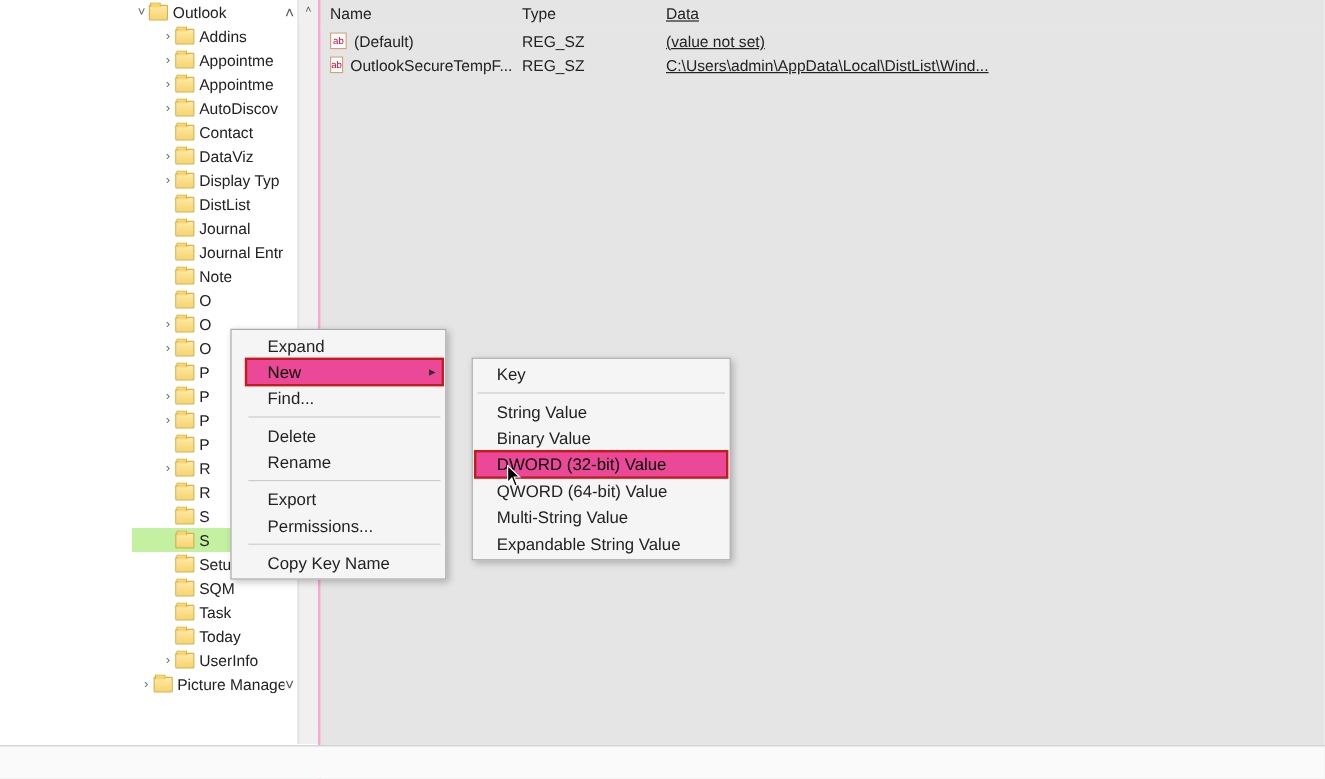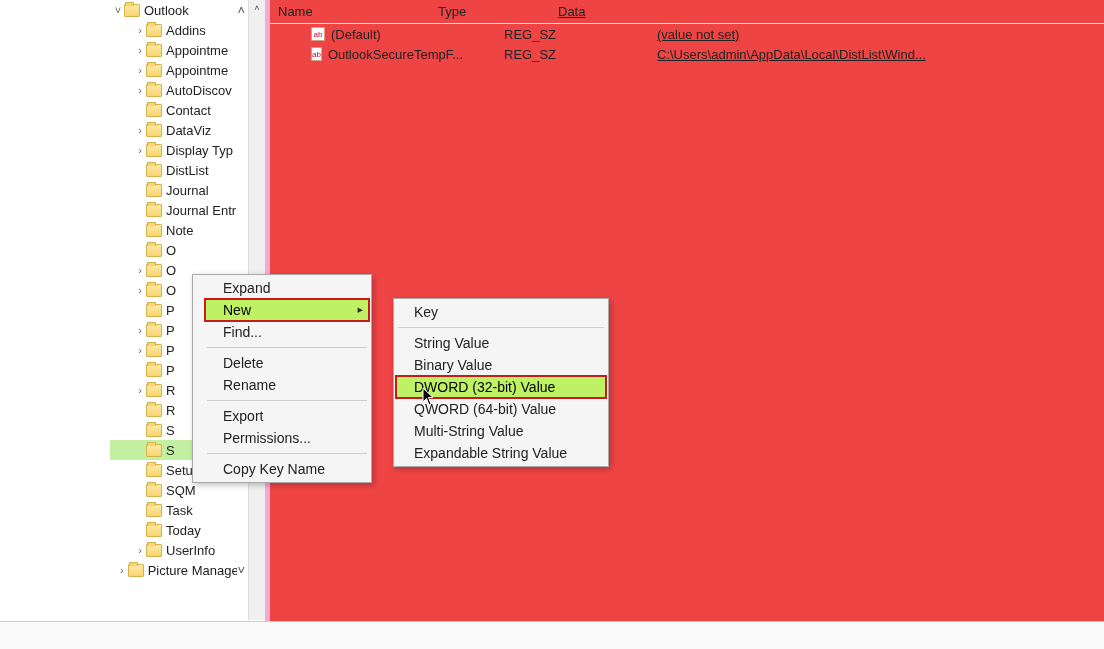--- a/index.html
+++ b/index.html
@@ -29,22 +29,22 @@
     overflow: hidden;
     position: relative;
     border-bottom: 1px solid #ddd;
   }
   .tree-panel-inner {
     height: 100%;
     overflow-y: hidden;
   }
   .right-panel {
     flex: 1;
-    background: #ef4444;
-    border-left: 5px solid #f9a8d4;
+    background: #e5e5e5;
+    border-left: 2px solid #f9a8d4;
     position: relative;
   }
   .right-header {
     display: flex;
     height: 24px;
     border-bottom: 1px solid #e6e6e6;
     font-weight: 400;
   }
   .right-header .col {
     padding: 4px 8px;
@@ -55,21 +55,20 @@
     display: flex;
     align-items: center;
     height: 20px;
   }
   .right-rows .row > div {
     padding: 2px 8px;
     font-size: 13px;
     white-space: nowrap;
     overflow: hidden;
     text-overflow: ellipsis;
-    margin-left: 33px;
   }
   .col-name { width: 160px; display:flex; align-items:center; gap:4px;}
   .col-type { width: 120px; }
   .col-data { flex: 1; text-decoration: underline; }
   .reg-icon {
     width: 14px;
     height: 14px;
     background: #fff;
     border: 1px solid #d8a07a;
     display: inline-flex;
@@ -159,21 +158,21 @@
     box-shadow: 2px 2px 6px rgba(0,0,0,0.25);
     padding: 2px;
     font-size: 14px;
   }
   .ctx-menu .mi {
     padding: 3px 28px 3px 18px;
     cursor: default;
     position: relative;
   }
   .ctx-menu .mi.hover {
-    background: #bef264;
+    background: #ec4899;
     color: #000;
   }
   .ctx-menu .mi.annot-box {
     outline: 2px solid #c61b1b;
     outline-offset: -1px;
   }
   .ctx-menu .mi .arrow {
     position: absolute;
     right: 6px;
     top: 4px;

